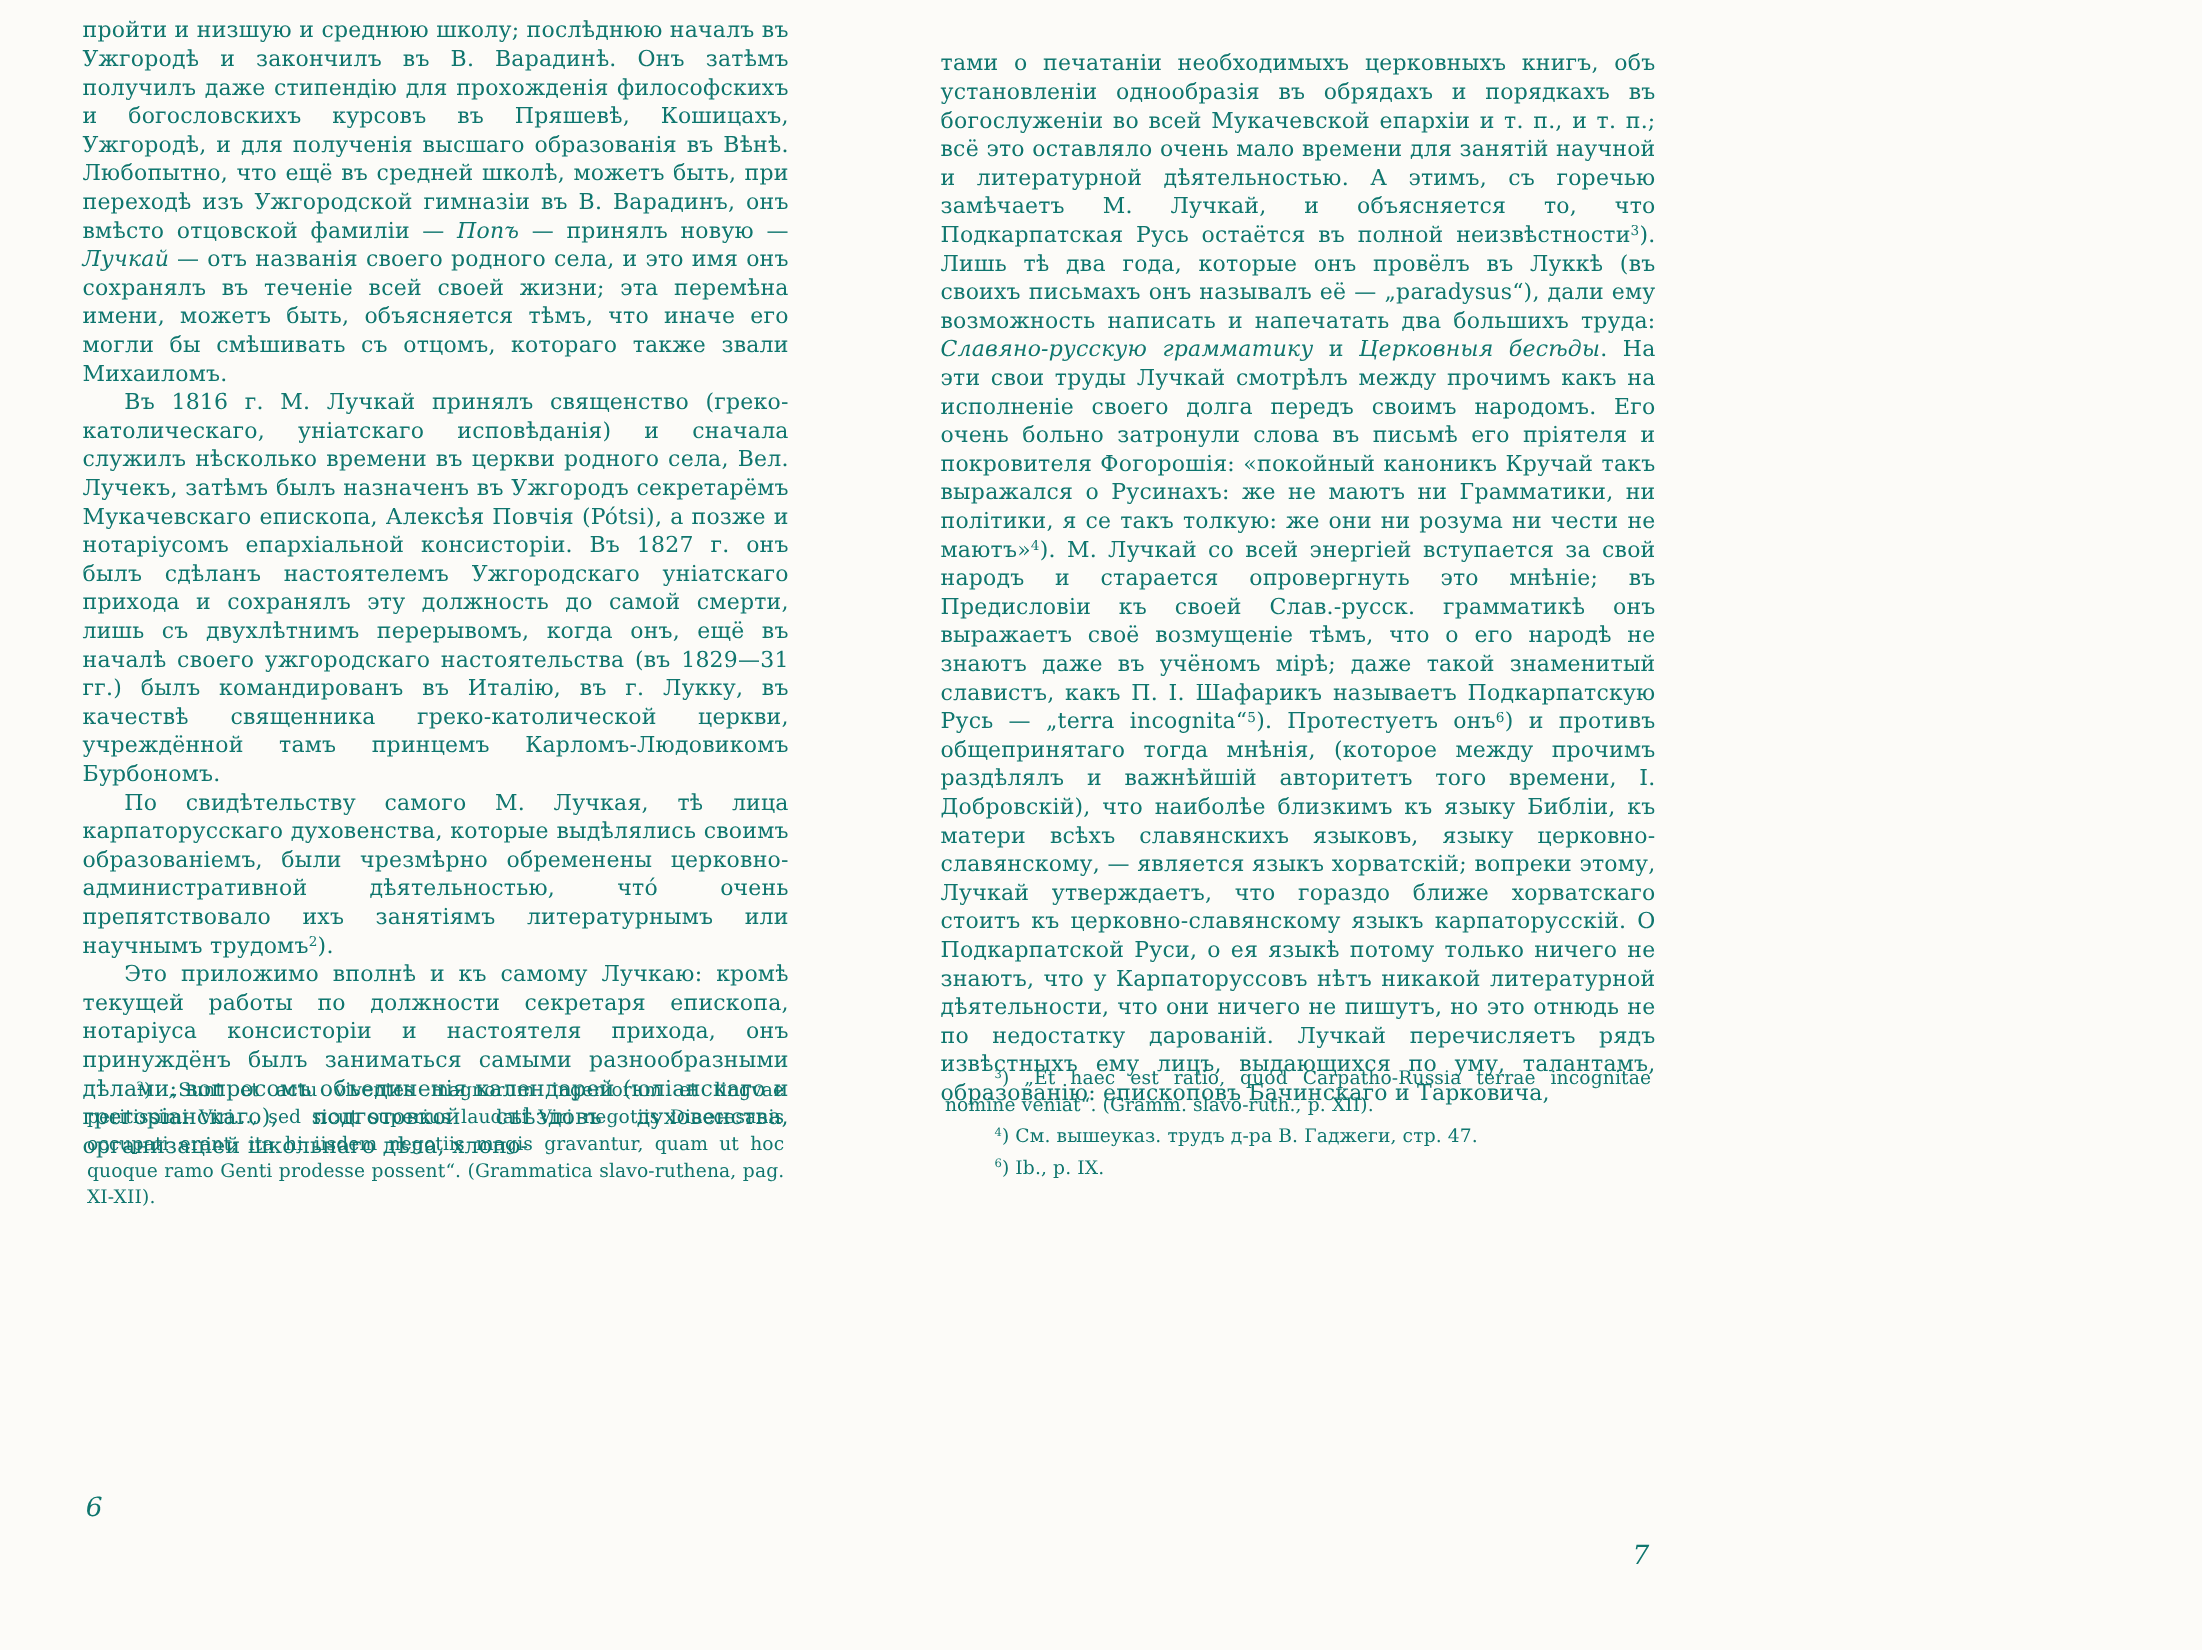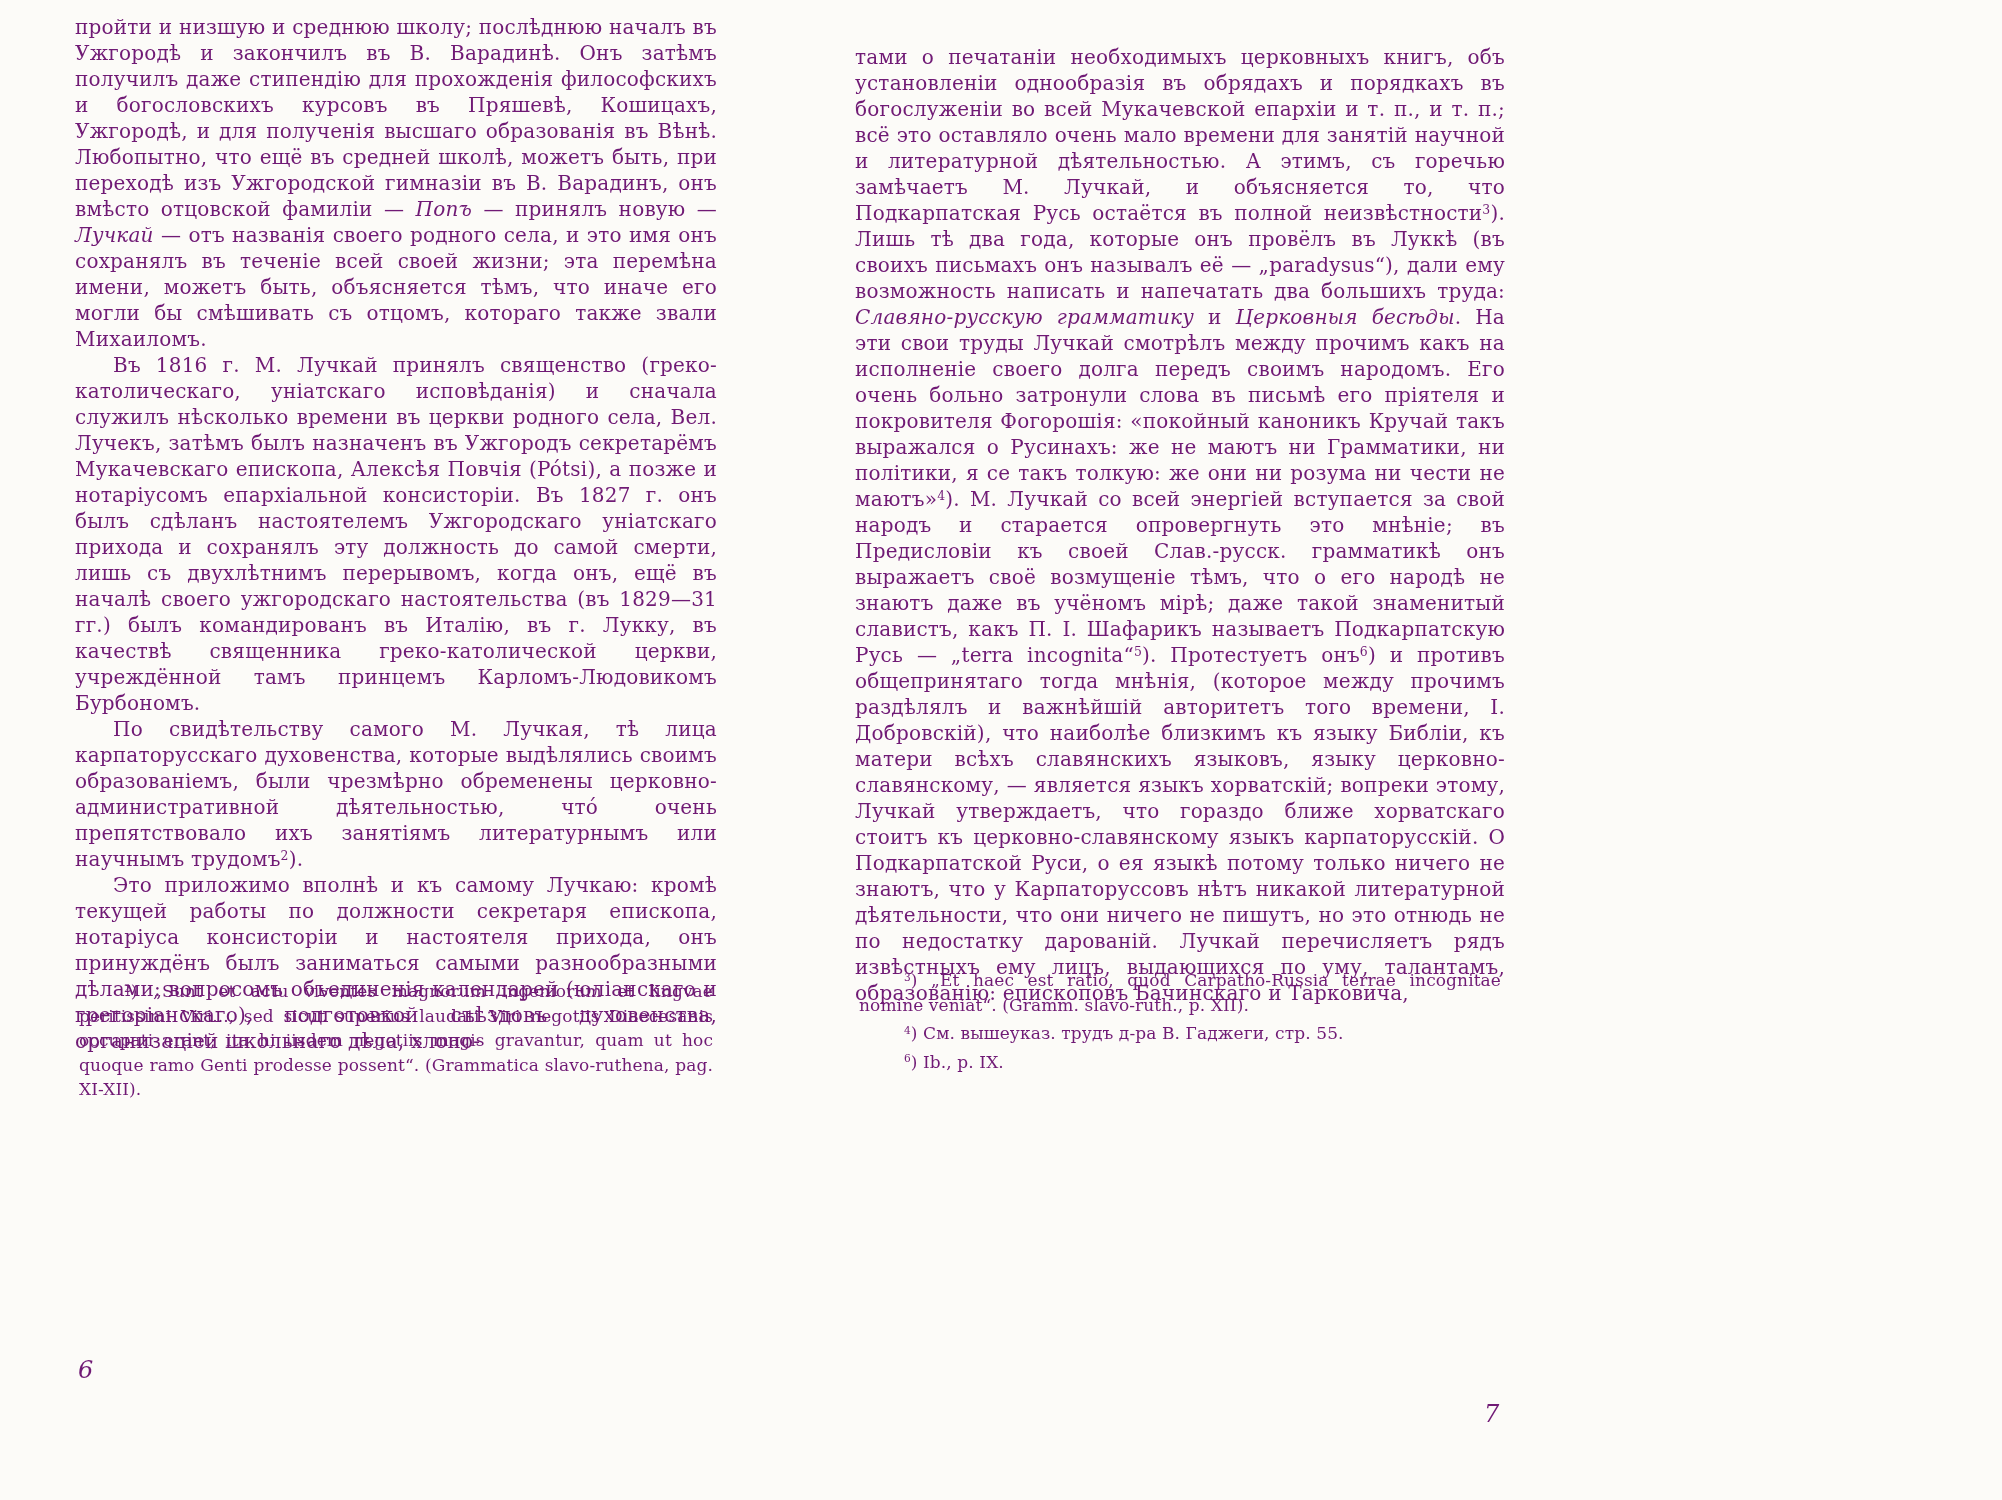--- a/index.html
+++ b/index.html
@@ -7,21 +7,21 @@
     padding: 0;
     background: #f2f1ed;
   }
   .spread {
     position: relative;
     width: 2002px;
     height: 1500px;
     background: #fcfbf8;
     overflow: hidden;
     font-family: "DejaVu Serif", "Liberation Serif", serif;
-    color: #701a75;
+    color: #0f766e;
   }
   .textcol {
     position: absolute;
     text-align: justify;
     font-size: 20px;
     line-height: 26px;
     letter-spacing: 0.2px;
   }
   #left-text  { left: 75px;  top: 14px;  width: 642px; }
   #right-text { left: 855px; top: 44px;  width: 650px; }
@@ -69,19 +69,19 @@
   </div>
 
   <div class="pagenum" id="pagenum-left">6</div>
 
   <div class="textcol" id="right-text">
     <p class="para"><span>тами о печатаніи необходимыхъ церковныхъ книгъ, объ установленіи однообразія въ обрядахъ и порядкахъ въ богослуженіи во всей Мукачевской епархіи и т. п., и т. п.; всё это оставляло очень мало времени для занятій научной и литературной дѣятельностью. А этимъ, съ горечью замѣчаетъ М. Лучкай, и объясняется то, что Подкарпатская Русь остаётся въ полной неизвѣстности</span><span class="sup">3</span><span>). Лишь тѣ два года, которые онъ провёлъ въ Луккѣ (въ своихъ письмахъ онъ называлъ её — „paradysus“), дали ему возможность написать и напечатать два большихъ труда: </span><span class="it">Славяно-русскую грамматику</span><span> и </span><span class="it">Церковныя бесѣды</span><span>. На эти свои труды Лучкай смотрѣлъ между прочимъ какъ на исполненіе своего долга передъ своимъ народомъ. Его очень больно затронули слова въ письмѣ его пріятеля и покровителя Фогорошія: «покойный каноникъ Кручай такъ выражался о Русинахъ: же не маютъ ни Грамматики, ни політики, я се такъ толкую: же они ни розума ни чести не маютъ»</span><span class="sup">4</span><span>). М. Лучкай со всей энергіей вступается за свой народъ и старается опровергнуть это мнѣніе; въ Предисловіи къ своей Слав.-русск. грамматикѣ онъ выражаетъ своё возмущеніе тѣмъ, что о его народѣ не знаютъ даже въ учёномъ мірѣ; даже такой знаменитый славистъ, какъ П. І. Шафарикъ называетъ Подкарпатскую Русь — „terra incognita“</span><span class="sup">5</span><span>). Протестуетъ онъ</span><span class="sup">6</span><span>) и противъ общепринятаго тогда мнѣнія, (которое между прочимъ раздѣлялъ и важнѣйшій авторитетъ того времени, І. Добровскій), что наиболѣе близкимъ къ языку Библіи, къ матери всѣхъ славянскихъ языковъ, языку церковно-славянскому, — является языкъ хорватскій; вопреки этому, Лучкай утверждаетъ, что гораздо ближе хорватскаго стоитъ къ церковно-славянскому языкъ карпаторусскій. О Подкарпатской Руси, о ея языкѣ потому только ничего не знаютъ, что у Карпаторуссовъ нѣтъ никакой литературной дѣятельности, что они ничего не пишутъ, но это отнюдь не по недостатку дарованій. Лучкай перечисляетъ рядъ извѣстныхъ ему лицъ, выдающихся по уму, талантамъ, образованію: епископовъ Бачинскаго и Тарковича,</span></p>
   </div>
 
   <div class="fncol" id="right-fn">
     <p class="fn"><span class="sup">3</span><span>) „Et haec est ratio, quod Carpatho-Russia terrae incognitae nomine veniat“. (Gramm. slavo-ruth., p. XII).</span></p>
-    <p class="fn"><span class="sup">4</span><span>) См. вышеуказ. трудъ д-ра В. Гаджеги, стр. 55.</span></p>
+    <p class="fn"><span class="sup">4</span><span>) См. вышеуказ. трудъ д-ра В. Гаджеги, стр. 47.</span></p>
     <p class="fn"><span class="sup">6</span><span>) Ib., p. IX.</span></p>
   </div>
 
   <div class="pagenum" id="pagenum-right">7</div>
 
 </div>
 
 </body></html>

